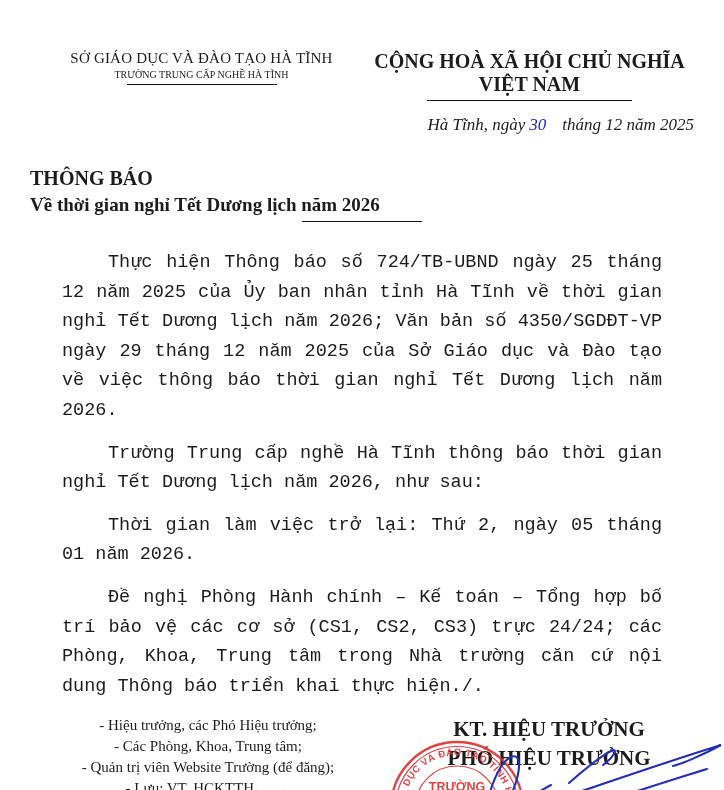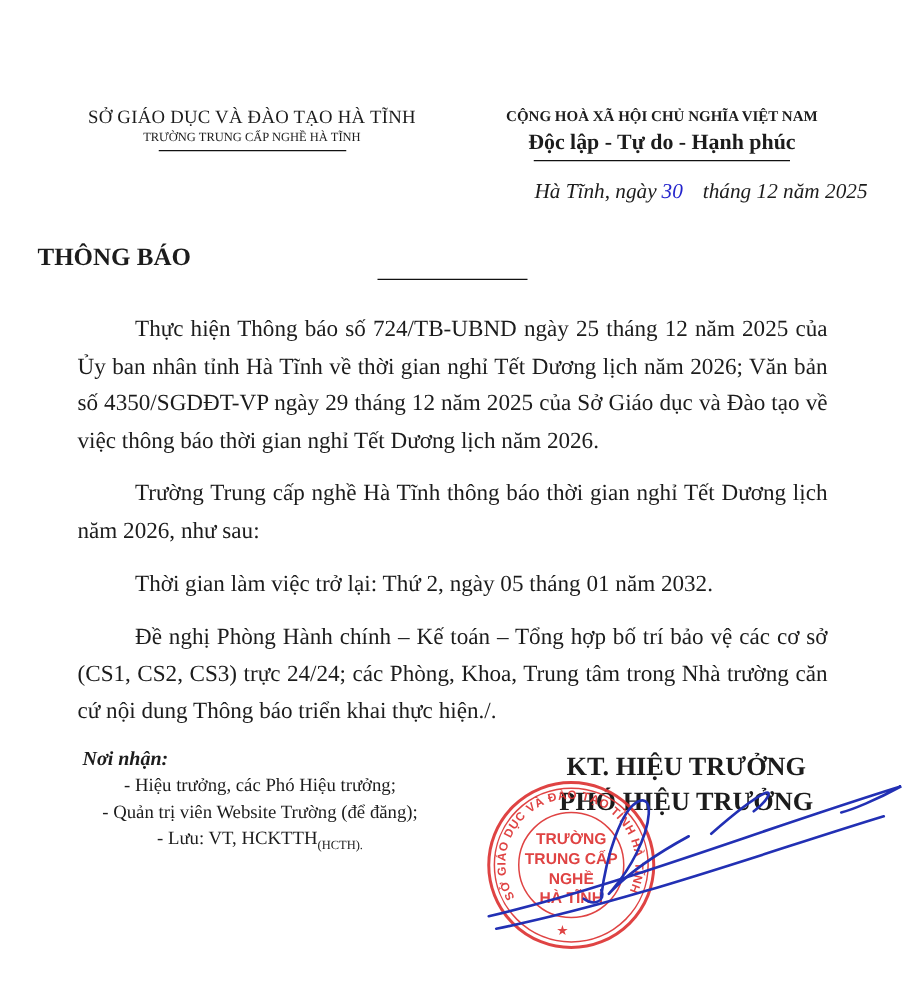--- a/index.html
+++ b/index.html
@@ -7,49 +7,49 @@
     --seal-red:#dd3434;
     --signature-blue:#2230b4;
     --text:#1c1c1c;
   }
   *{margin:0;padding:0;box-sizing:border-box;}
   html,body{width:724px;height:790px;background:#ffffff;overflow:hidden;}
   body{
     font-family:"Liberation Serif","DejaVu Serif",serif;
     color:var(--text);
   }
-  .page{width:724px;height:578px;position:relative;padding:50px 30px 0 30px;margin-top:36px;}
+  .page{width:724px;height:578px;position:relative;padding:50px 30px 0 30px;}
 
   
   .doc-header{display:flex;align-items:flex-start;}
   .hdr-left{width:335px;text-align:center;padding-left:8px;}
   .hdr-right{flex:1;text-align:center;}
   .hdr-left .l1{font-size:15px;letter-spacing:.2px;}
   .hdr-left .l2{font-size:10px;font-weight:normal;margin-top:2px;}
-  .hdr-right .l1{font-size:12px;font-weight:bold;}
+  .hdr-right .l1{font-size:20px;font-weight:bold;}
   .hdr-right .l2{font-size:17.5px;font-weight:bold;margin-top:2px;}
   .rule{height:0;border-top:1.6px solid #111;}
   .rule-left{width:150px;margin:4px auto 0;}
   .rule-right{width:205px;margin:4px auto 0;}
   .doc-number{font-size:17px;margin-top:16px;}
   .doc-number .num{color:var(--accent-blue);margin:0 10px 0 6px;}
   .date-line{font-size:17px;font-style:italic;margin-top:14px;text-align:right;}
   .date-line .day{color:var(--accent-blue);margin:0 16px 0 4px;}
 
   
   .doc-title{text-align:left;margin-top:32px;}
   .doc-title .t1{font-size:20px;font-weight:bold;}
   .doc-title .t2{font-size:19px;font-weight:bold;margin-top:4px;}
   .rule-title{width:120px;margin:5px auto 0;}
 
   
   .doc-body{margin:26px 32px 0 32px;}
   .doc-body p{
     font-size:18.5px;line-height:1.6;text-align:justify;
-    text-indent:46px;margin-bottom:13px;
+    text-indent:46px;margin-bottom:13px;font-family:Liberation Mono, monospace;
   }
 
   
   .doc-footer{display:flex;margin:14px 0 0 32px;}
   .recipients{width:288px;padding-left:4px;}
   .recipients .head{font-size:16px;font-weight:bold;font-style:italic;margin-bottom:2px;}
   .recipients .item{font-size:15px;line-height:1.4;text-align:center;}
   .recipients sub{font-size:10px;}
   .sign-col{flex:1;position:relative;height:225px;}
   .sign-head{text-align:center;padding-left:54px;font-weight:bold;font-size:21px;line-height:1.35;}
@@ -75,44 +75,44 @@
 <div class="page">
 
   <header class="doc-header">
     <div class="hdr-left">
       <div class="l1">SỞ GIÁO DỤC VÀ ĐÀO TẠO HÀ TĨNH</div>
       <div class="l2">TRƯỜNG TRUNG CẤP NGHỀ HÀ TĨNH</div>
       <div class="rule rule-left"></div>
     </div>
     <div class="hdr-right">
       <div class="l1">CỘNG HOÀ XÃ HỘI CHỦ NGHĨA VIỆT NAM</div>
-      <div class="l2">Độc lập - Tự do - Hạnh phúc</div>
       <div class="rule rule-right"></div>
       <div class="date-line">
         <span>Hà Tĩnh, ngày</span><span class="day">30</span><span>tháng 12 năm 2025</span>
       </div>
     </div>
   </header>
 
   <section class="doc-title">
     <div class="t1">THÔNG BÁO</div>
+    <div class="t2">Về thời gian nghỉ Tết Dương lịch năm 2026</div>
     <div class="rule rule-title"></div>
   </section>
 
   <main class="doc-body">
     <p>Thực hiện Thông báo số 724/TB-UBND ngày 25 tháng 12 năm 2025 của Ủy ban nhân tỉnh Hà Tĩnh về thời gian nghỉ Tết Dương lịch năm 2026; Văn bản số 4350/SGDĐT-VP ngày 29 tháng 12 năm 2025 của Sở Giáo dục và Đào tạo về việc thông báo thời gian nghỉ Tết Dương lịch năm 2026.</p>
     <p>Trường Trung cấp nghề Hà Tĩnh thông báo thời gian nghỉ Tết Dương lịch năm 2026, như sau:</p>
-    <p>Thời gian làm việc trở lại: Thứ 2, ngày 05 tháng 01 năm 2032.</p>
+    <p>Thời gian làm việc trở lại: Thứ 2, ngày 05 tháng 01 năm 2026.</p>
     <p>Đề nghị Phòng Hành chính – Kế toán – Tổng hợp bố trí bảo vệ các cơ sở (CS1, CS2, CS3) trực 24/24; các Phòng, Khoa, Trung tâm trong Nhà trường căn cứ nội dung Thông báo triển khai thực hiện./.</p>
   </main>
 
   <footer class="doc-footer">
     <div class="recipients">
-      <div class="head">Nơi nhận:</div>
       <div class="item">- Hiệu trưởng, các Phó Hiệu trưởng;</div>
+      <div class="item">- Các Phòng, Khoa, Trung tâm;</div>
       <div class="item">- Quản trị viên Website Trường (để đăng);</div>
       <div class="item">
         <span>- Lưu: VT, HCKTTH</span><sub>(HCTH).</sub>
       </div>
     </div>
 
     <div class="sign-col">
       <div class="sign-head">
         <div>KT. HIỆU TRƯỞNG</div>
         <div>PHÓ HIỆU TRƯỞNG</div>

